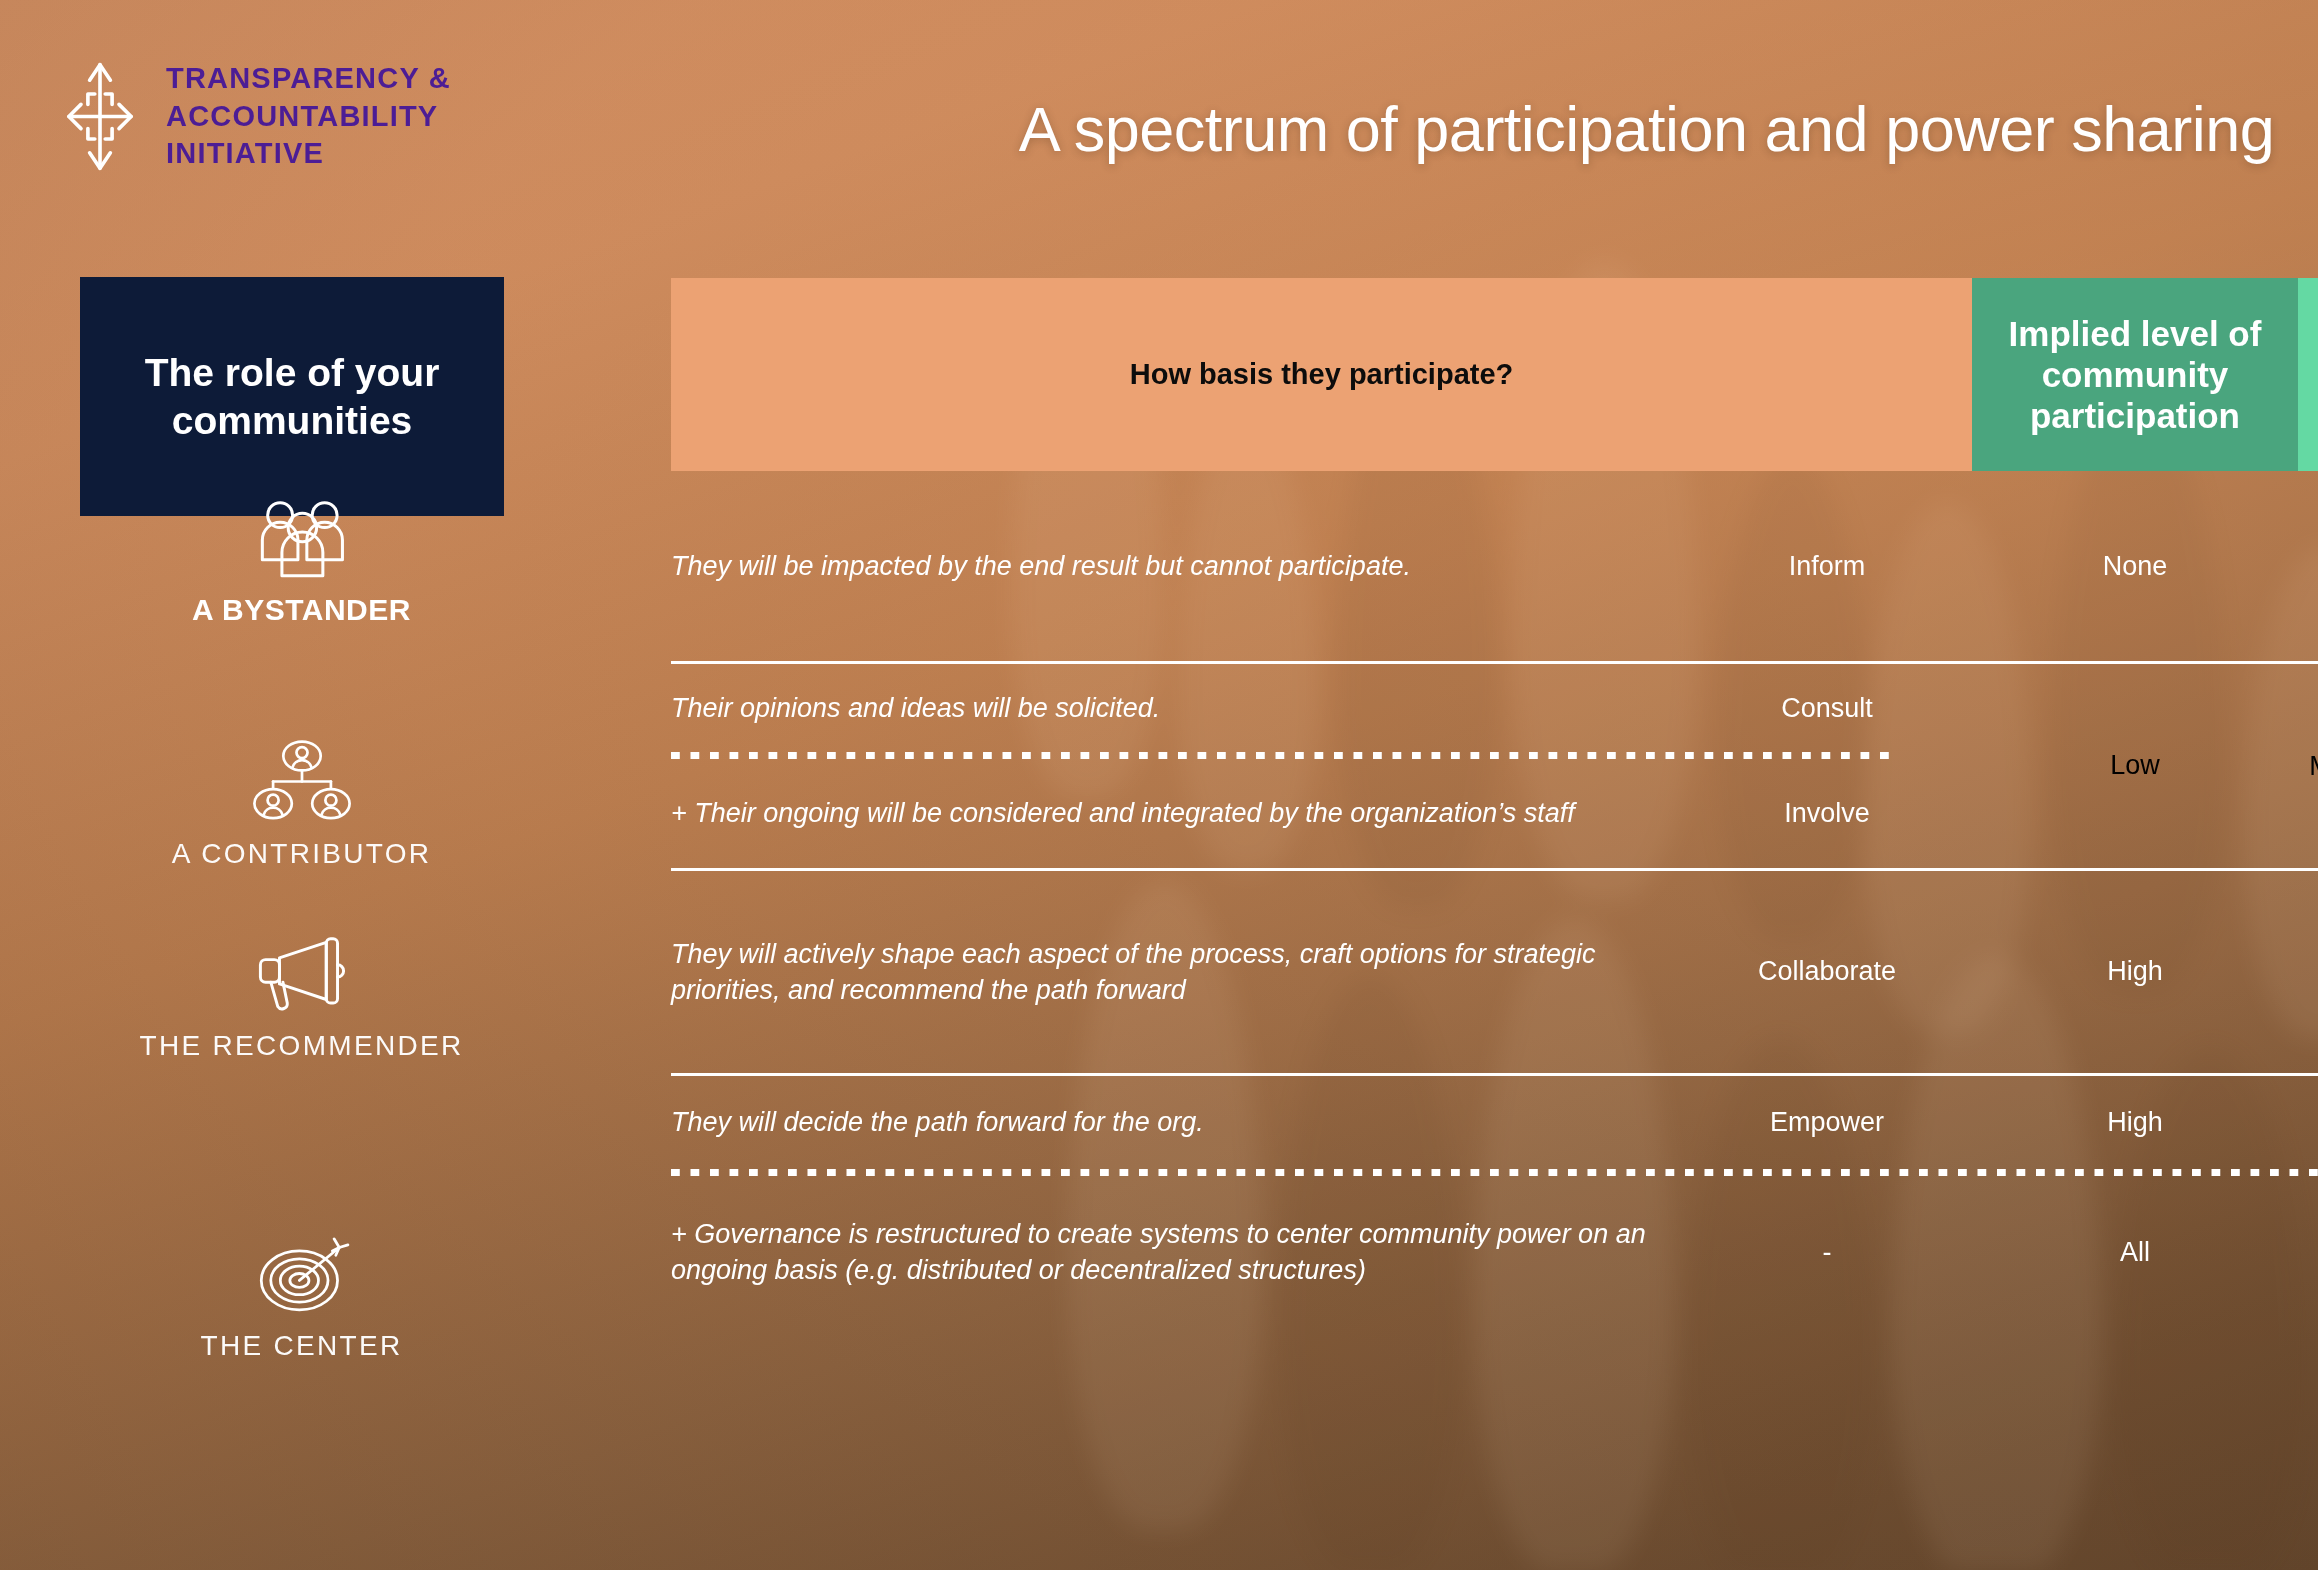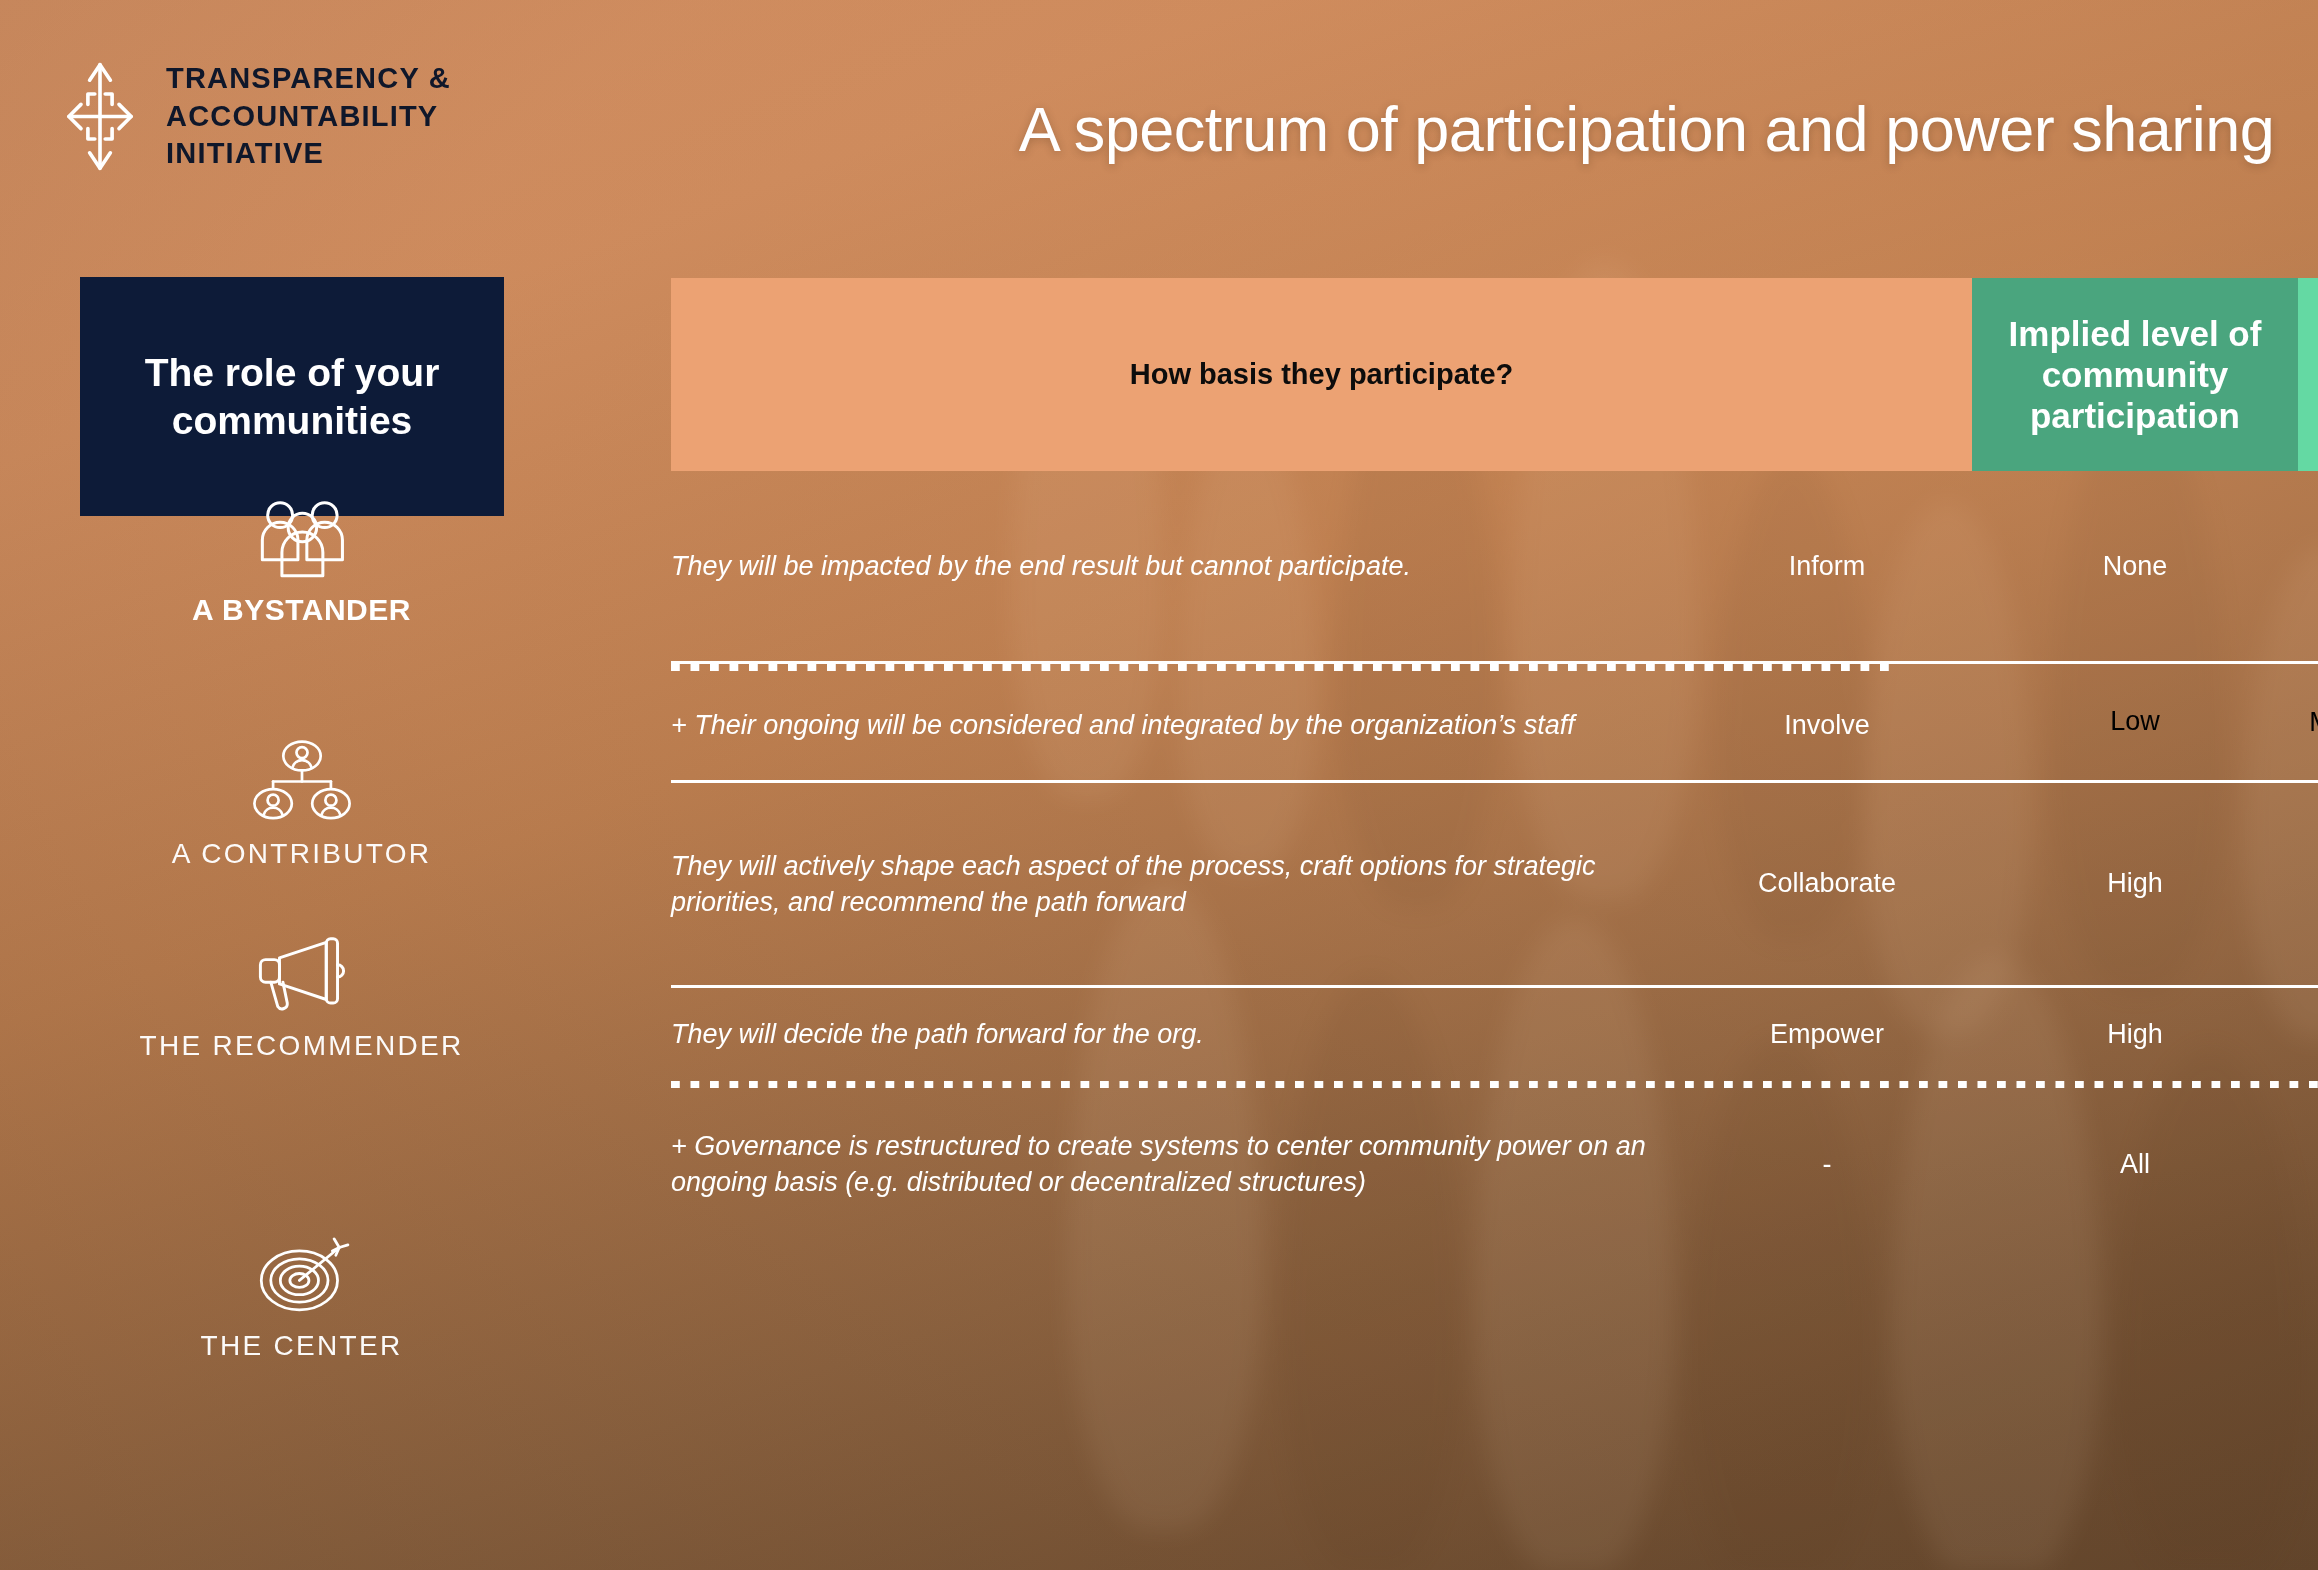--- a/index.html
+++ b/index.html
@@ -48,21 +48,21 @@
   
   #sidebar{
     position:absolute; left:0; top:0; width:645px; height:100%;
   }
   #logo-block{
     position:absolute; left:56px; top:56px;
     display:flex; align-items:center; gap:22px;
   }
   #logo-mark{ width:88px; height:121px; flex:0 0 auto; }
   #logo-text{
-    color:#0f172a; font-size:29px; font-weight:700;
+    color:#4c1d95; font-size:29px; font-weight:700;
     letter-spacing:1.2px; line-height:1.30;
     text-transform:uppercase;
   }
   #logo-text div{ white-space:nowrap; }
 
   #section-title-box{
     position:absolute; left:80px; top:277px;
     width:424px; height:239px;
     background:#0d1b38;
     display:flex; align-items:center; justify-content:center;
@@ -280,20 +280,24 @@
         <div class="cell-desc">They will be impacted by the end result but cannot participate.</div>
         <div class="cell-mode">Inform</div>
         <div class="cell-part">None</div>
         <div class="cell-power">None</div>
       </div>
 
       <div class="rowsep"></div>
 
       <div class="band">
         <div class="band-left">
+          <div class="band-sub" style="height:88px;">
+            <div class="cell-desc">Their opinions and ideas will be solicited.</div>
+            <div class="cell-mode">Consult</div>
+          </div>
           <div class="rowsep dotted short"></div>
           <div class="band-sub" style="height:109px;">
             <div class="cell-desc">+ Their ongoing will be considered and integrated by the organization’s staff</div>
             <div class="cell-mode">Involve</div>
           </div>
         </div>
         <div class="band-right">
           <div class="cell-part">Low</div>
           <div class="cell-power">Marginal influence, No power</div>
         </div>

